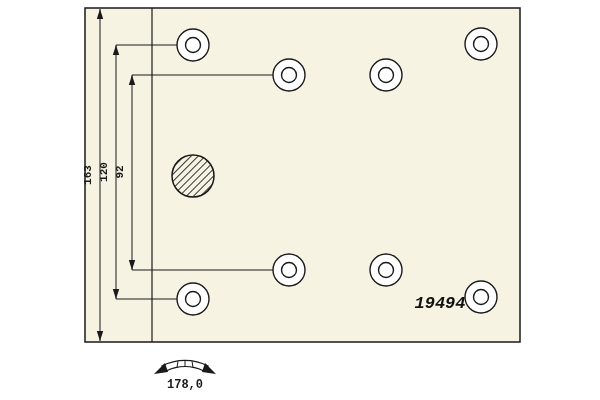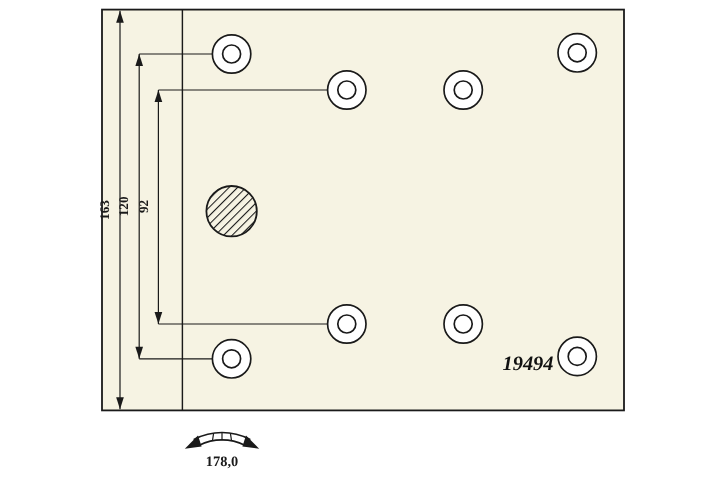--- a/index.html
+++ b/index.html
@@ -1,17 +1,17 @@
 <!DOCTYPE html>
 <html><head>
 <meta charset="utf-8">
 <style>
   html,body{margin:0;padding:0;background:#ffffff;}
   .canvas{position:relative;width:576px;height:400px;background:#ffffff;overflow:hidden;
-          font-family:Liberation Serif, serif;}
+          font-family:Liberation Mono, monospace;}
   svg{display:block;}
   text.dim{font-size:11px;font-weight:700;fill:#1a1a1a;}
   text.part{font-size:17px;font-weight:700;font-style:italic;fill:#111111;}
   text.arcdim{font-size:12px;font-weight:700;fill:#1a1a1a;}
 </style>
 </head>
 <body>
 
 <div class="canvas">
   <svg width="600" height="400" viewBox="0 0 600 400">

